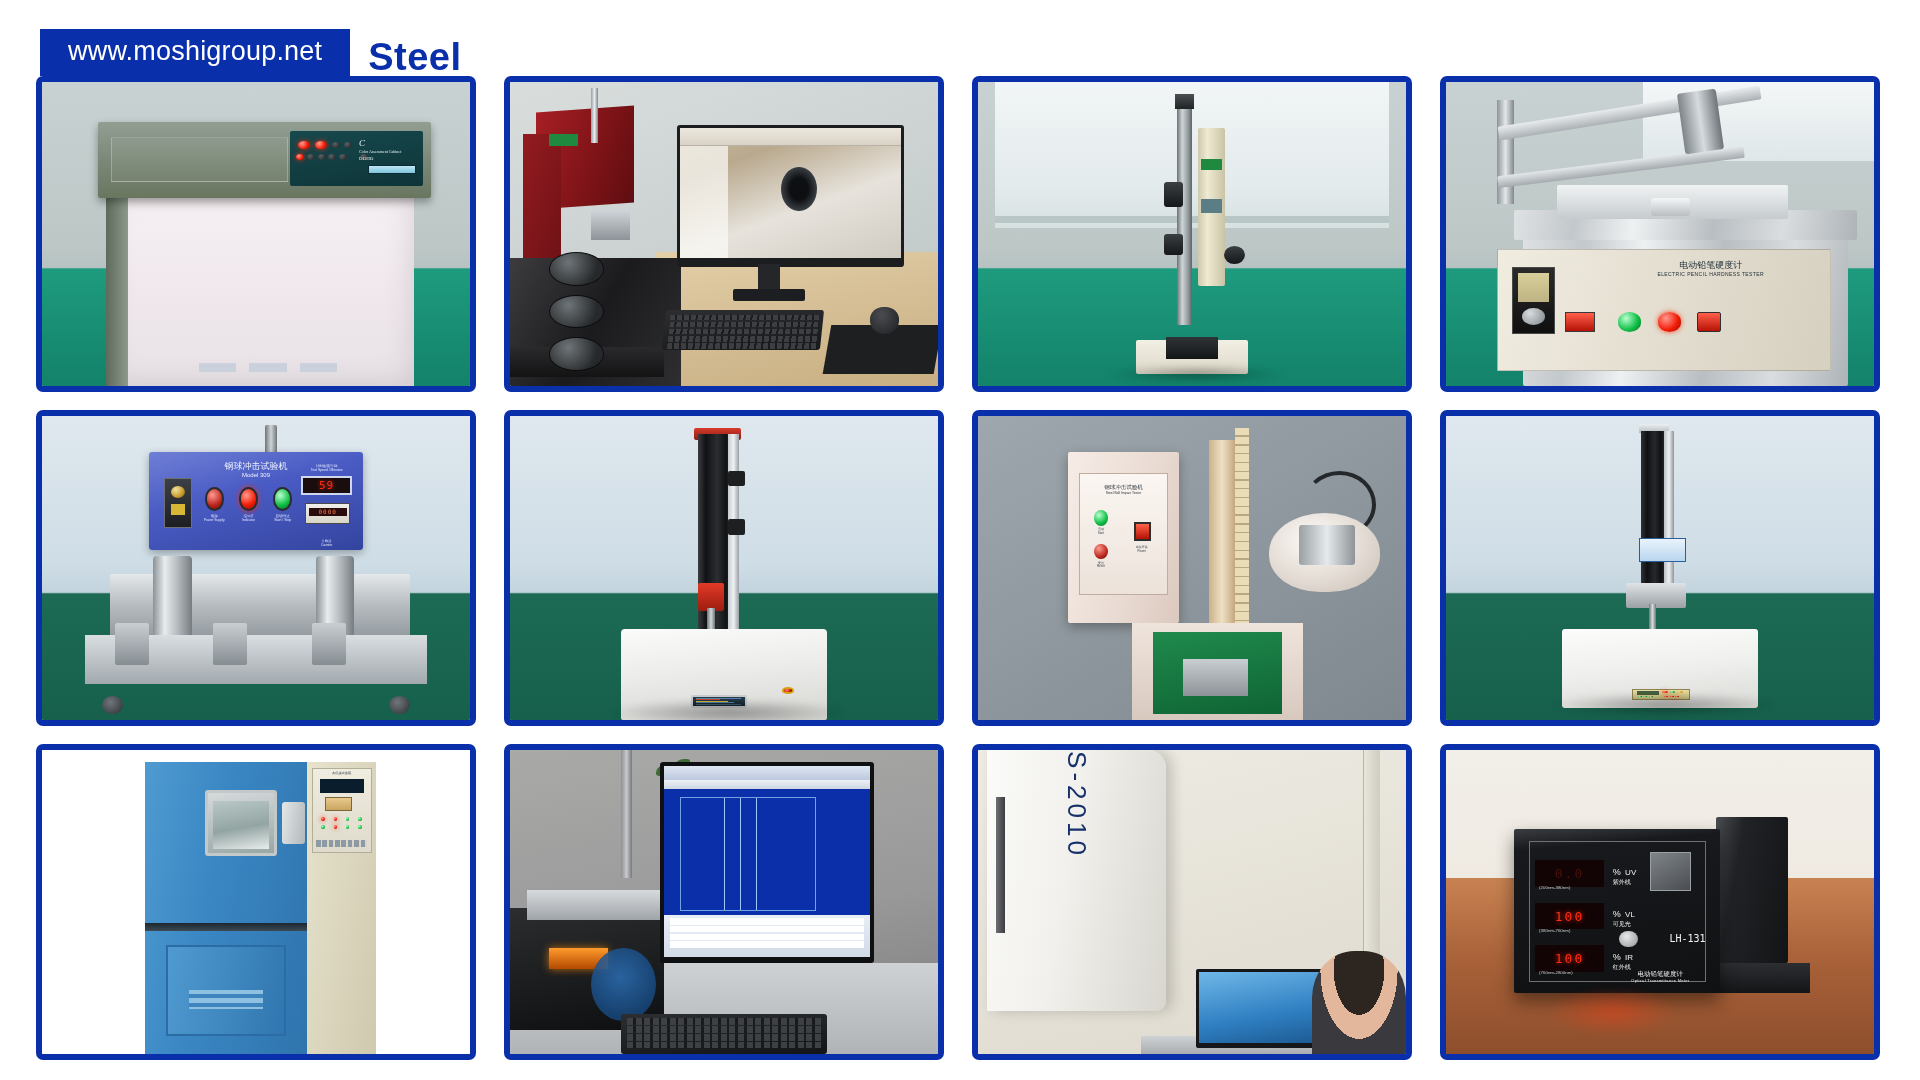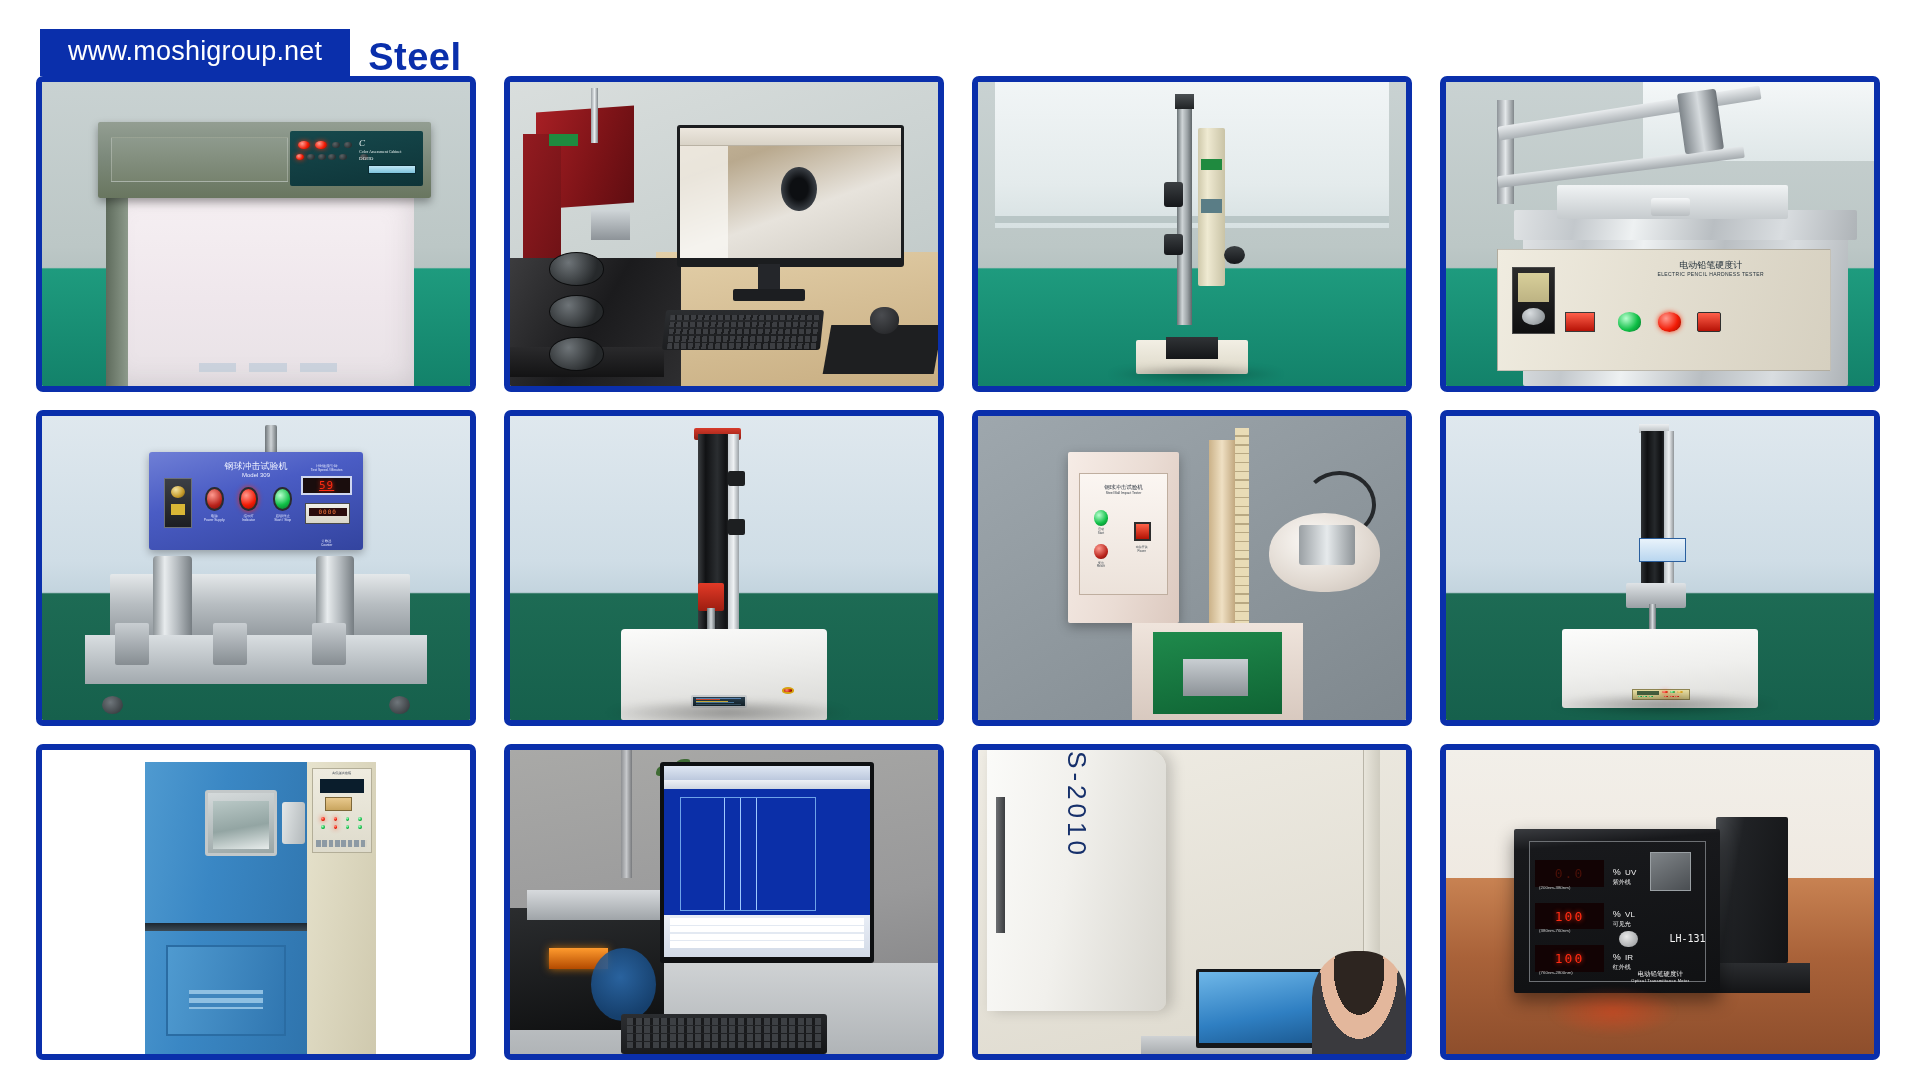--- a/index.html
+++ b/index.html
@@ -401,21 +401,21 @@
   }
   .c5-knob {
     position: absolute; left: 22%; top: 14%; width: 56%; height: 26%;
     border-radius: 50%;
     background: radial-gradient(circle at 35% 30%, #f3e3a0, #c69b2a 60%, #6c5111 100%);
   }
   .c5-btn { position: absolute; top: 36%; width: 9%; height: 24%; border-radius: 50%; border: 2px solid #2a2c30; }
   .c5-btn-lbl { position: absolute; top: 63%; width: 14%; text-align: center; color: #dfe5ff; line-height: 1.2; }
   .c5-timer {
     position: absolute; right: 5%; top: 24%; width: 24%; height: 20%;
-    background: #1a0d0d; border: 2px solid #cfd6f0; text-decoration: underline;
+    background: #1a0d0d; border: 2px solid #cfd6f0;
   }
   .c5-counter {
     position: absolute; right: 6%; top: 52%; width: 21%; height: 22%;
     background: linear-gradient(180deg,#f0efe8,#d9d6c9);
     border: 1px solid #4a4a4a;
   }
   .c5-counter-digits {
     position: absolute; left: 6%; top: 18%; width: 88%; height: 45%;
     background: #2b0c0c; color: #ff7a3c;
     font-family: "DejaVu Sans Mono", monospace;

